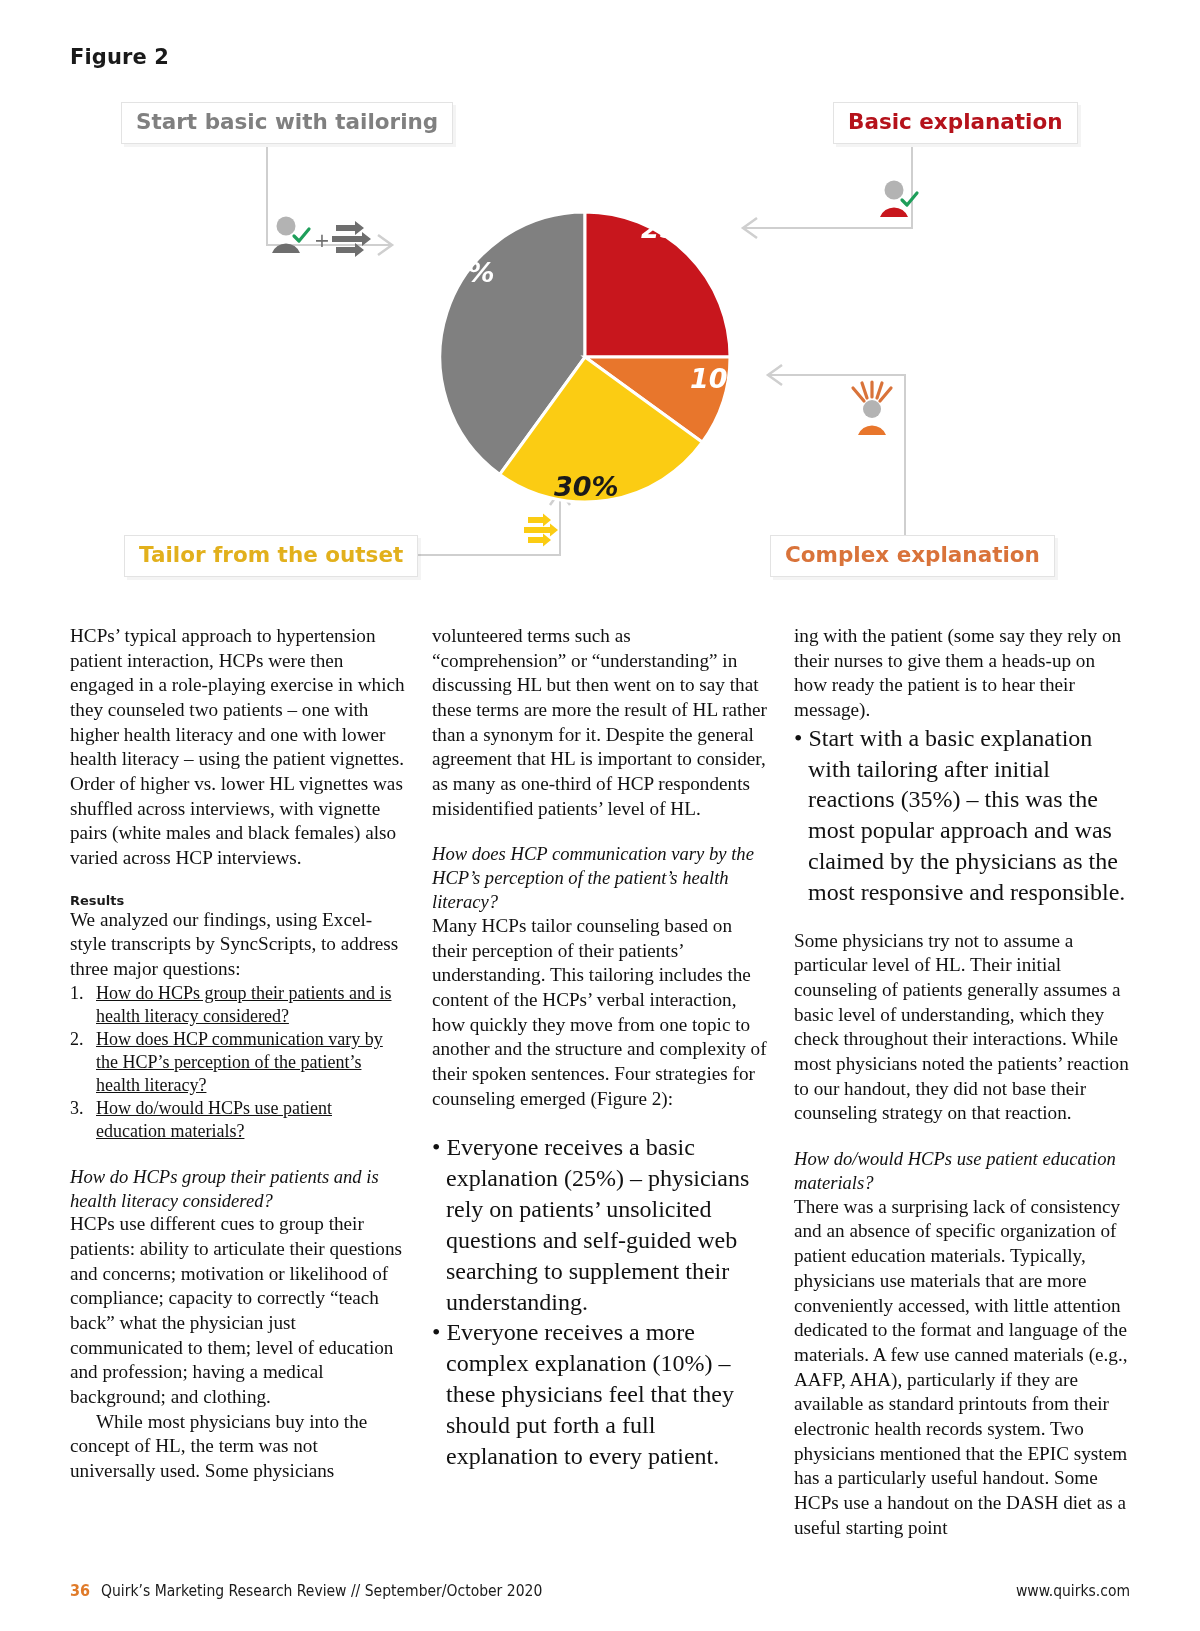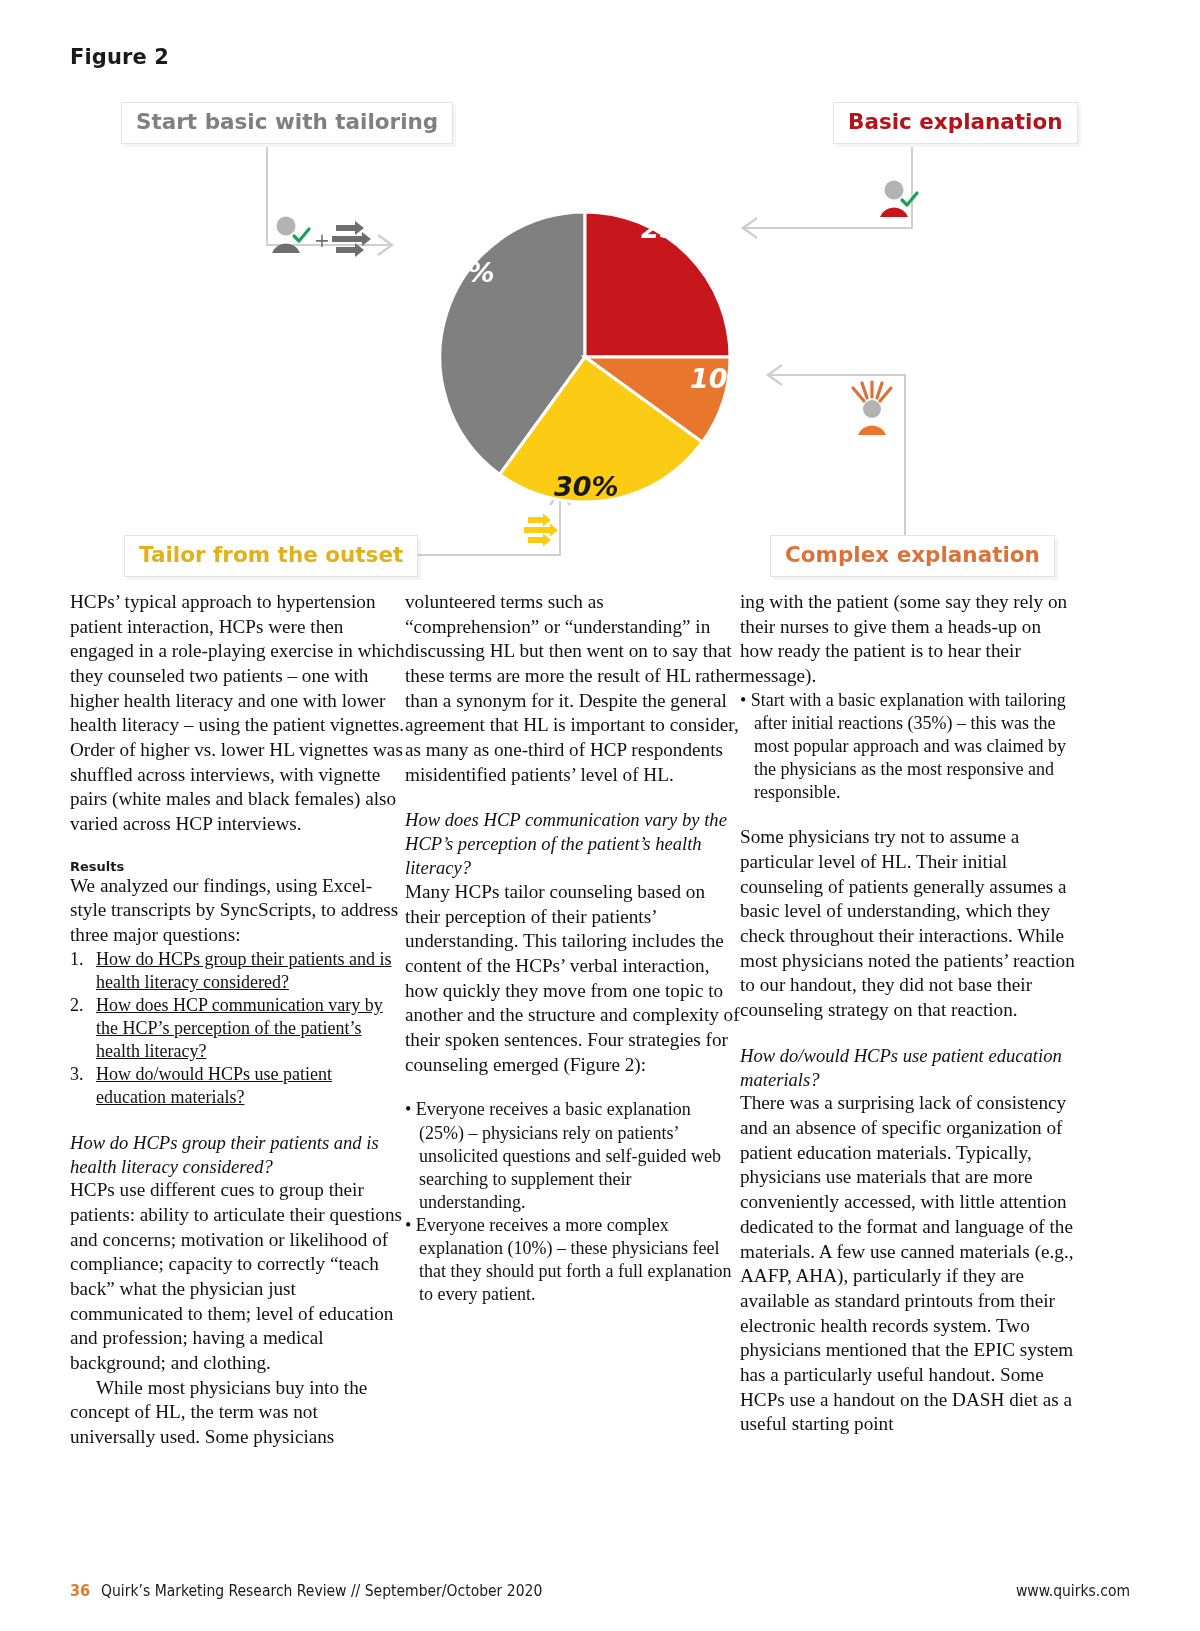--- a/index.html
+++ b/index.html
@@ -63,23 +63,24 @@
     font-size: 27px;
   }
   .pct.p35 { color: #ffffff; left: 430px; top: 172px; }
   .pct.p25 { color: #ffffff; left: 641px; top: 128px; }
   .pct.p10 { color: #ffffff; left: 690px; top: 278px; }
   .pct.p30 { color: #1a1a1a; left: 554px; top: 386px; }
 
   
   .columns {
     position: absolute;
-    left: 70px; top: 590px;
+    left: 70px; top: 624px;
     width: 1060px;
     display: flex;
+    gap: 27px;
   }
   .col { width: 335px; }
   .col p {
     margin: 0 0 0 0;
     font-size: 19.2px;
     line-height: 1.285;
     text-align: left;
     color: #111;
     hyphens: none;
   }
@@ -99,21 +100,21 @@
   .numlist li {
     font-size: 18px;
     line-height: 1.285;
     padding-left: 26px;
     text-indent: -26px;
     text-decoration: underline;
   }
   .numlist li .num { display: inline-block; width: 26px; text-indent: 0; }
   .bullets { margin: 21px 0 0 0; padding: 0; list-style: none; }
   .bullets li {
-    font-size: 18px;
+    font-size: 24px;
     line-height: 1.285;
     padding-left: 14px;
     text-indent: -14px;
   }
   .indent-para { text-indent: 26px; }
 
   
   .footer {
     position: absolute;
     left: 70px; top: 1581px;

